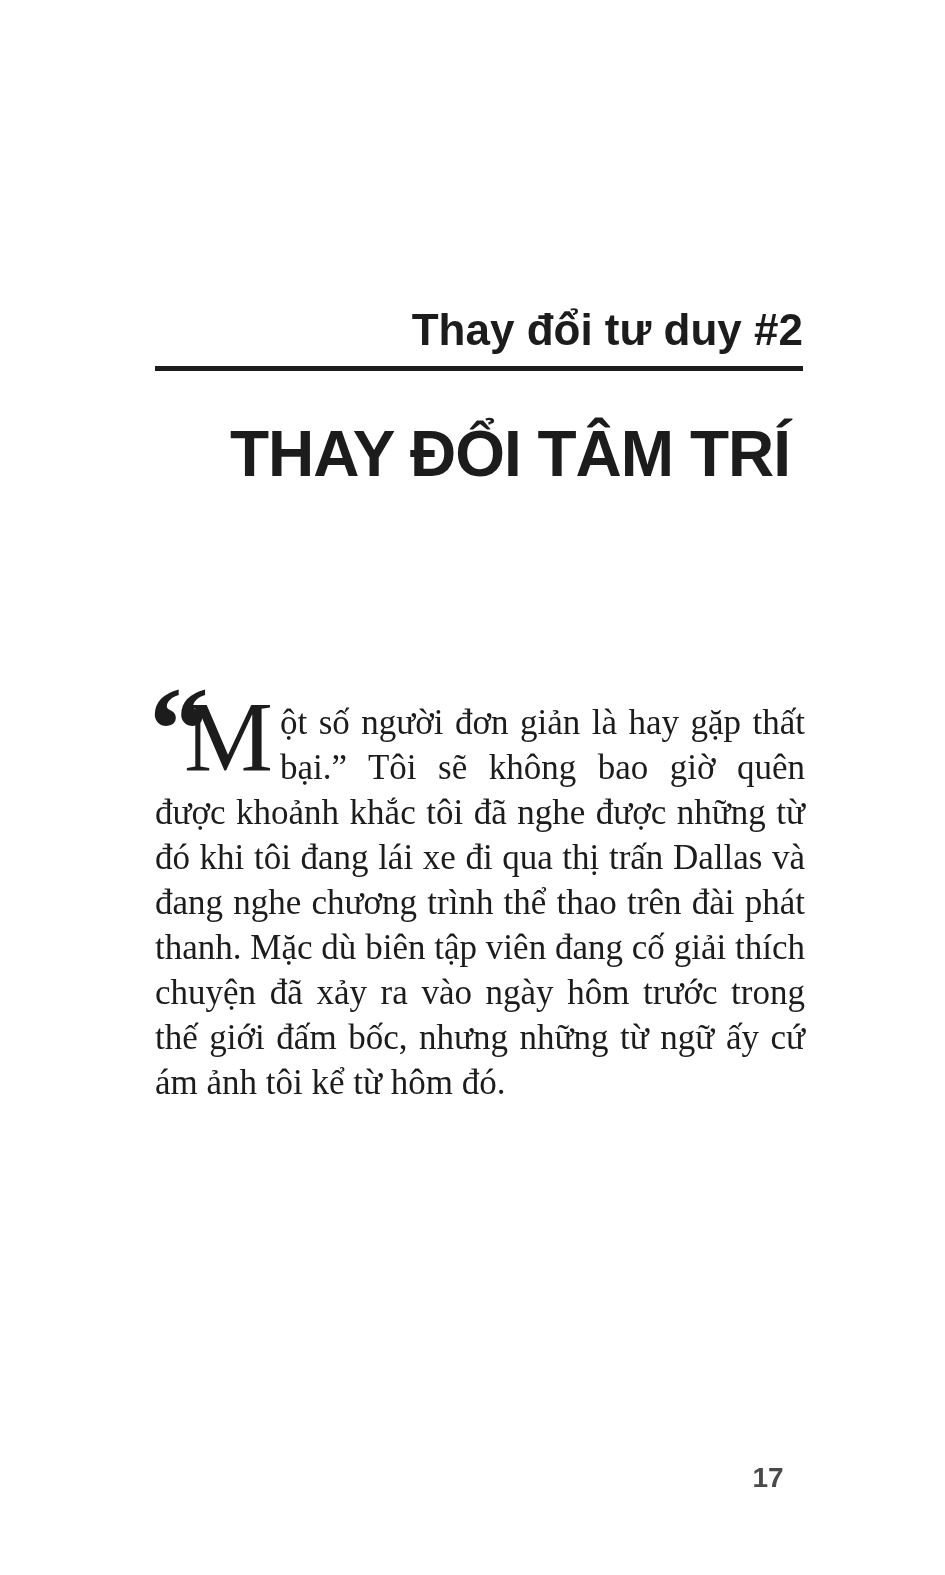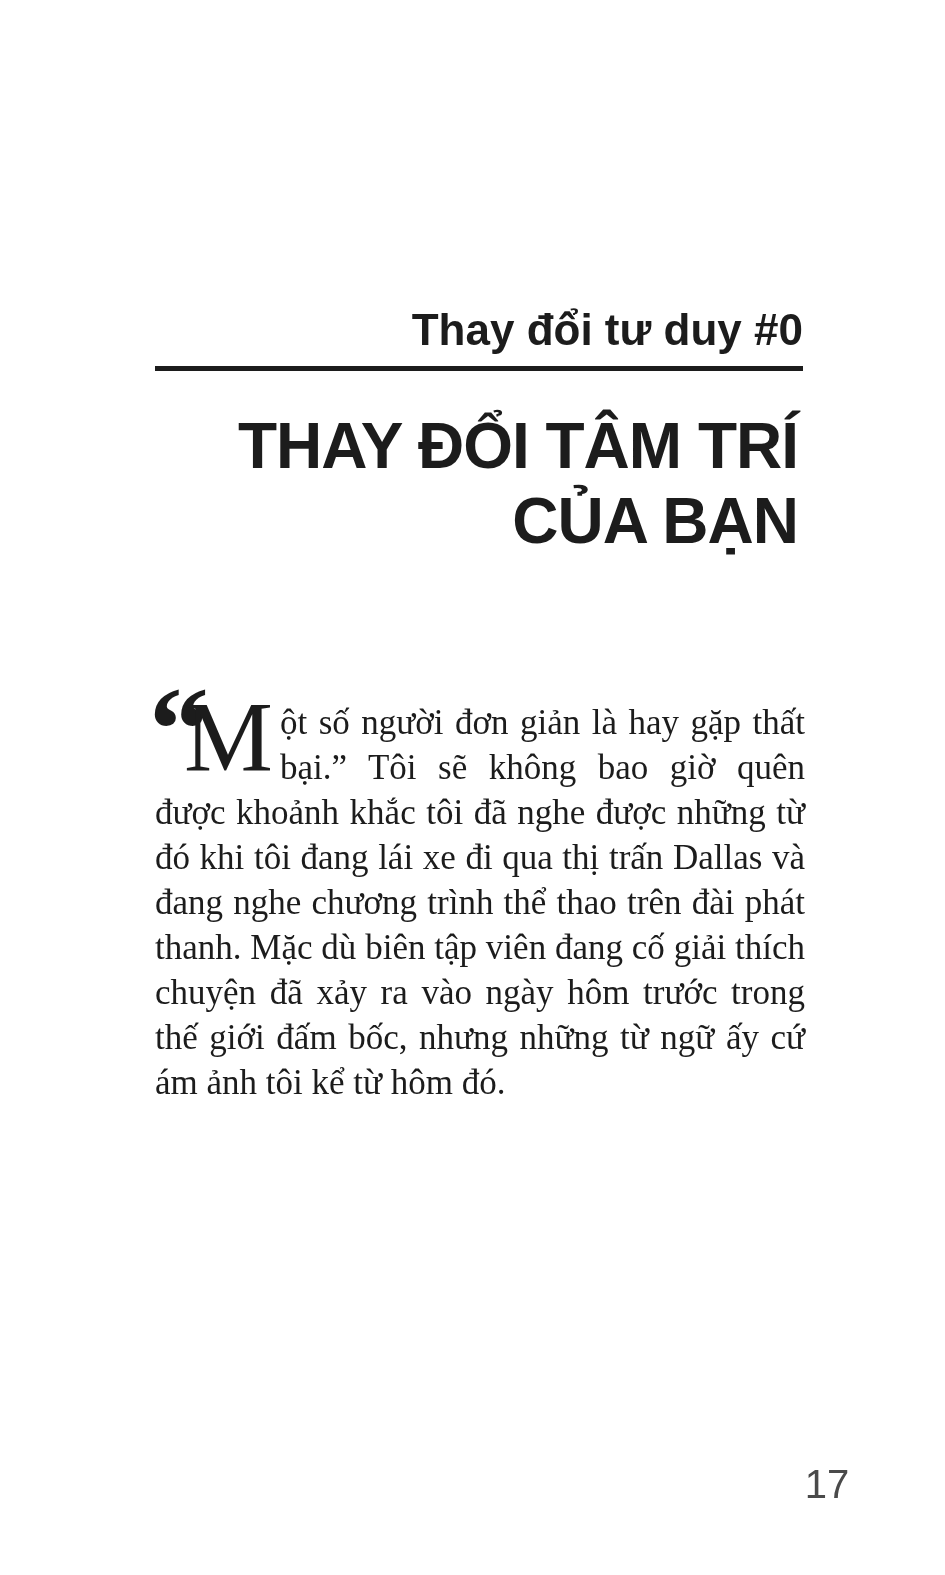--- a/index.html
+++ b/index.html
@@ -33,21 +33,21 @@
   }
   .rule {
     position: absolute;
     left: 155px; right: 142px; top: 366px;
     height: 5px;
     background: var(--text);
   }
   .title {
     position: absolute;
     left: 80px; right: 142px; top: 404px;
-    margin: 5px;
+    margin: 13px;
     text-align: right;
     font-family: "Liberation Sans", "DejaVu Sans", sans-serif;
     font-weight: 700;
     font-size: 64px;
     line-height: 75px;
     letter-spacing: -1px;
   }
   .title-line { display: block; white-space: nowrap; }
 
   
@@ -85,42 +85,41 @@
     right: 0; top: -13px;
     font-family: "Liberation Serif", "DejaVu Serif", serif;
     font-weight: 400;
     font-size: 100px;
     line-height: 1;
   }
 
   
   .page-number {
     position: absolute;
-    left: 783px; top: 1464px;
+    left: 724px; top: 1464px;
     width: 88px;
     text-align: center;
     font-family: "Liberation Sans", "DejaVu Sans", sans-serif;
-    font-weight: 400;
-    font-size: 40px;
+    font-weight: 700;
+    font-size: 28px;
     line-height: 1;
     color: var(--page_number);
   }
 </style>
 </head>
 <body>
 
 <div class="page">
 
-  <div class="kicker">Thay đổi tư duy #0</div>
+  <div class="kicker">Thay đổi tư duy #2</div>
 
   <div class="rule"></div>
 
   <h1 class="title">
     <span class="title-line">THAY ĐỔI TÂM TRÍ</span>
-    <span class="title-line">CỦA BẠN</span>
   </h1>
 
   <div class="body-text">
     <p class="para para-first">
       <span class="dropcap">
         <span class="dc-quote">“</span>
         <span class="dc-letter">M</span>
       </span><span>ột số người đơn giản là hay gặp thất bại.” Tôi sẽ không bao giờ quên được khoảnh khắc tôi đã nghe được những từ đó khi tôi đang lái xe đi qua thị trấn Dallas và đang nghe chương trình thể thao trên đài phát thanh. Mặc dù biên tập viên đang cố giải thích chuyện đã xảy ra vào ngày hôm trước trong thế giới đấm bốc, nhưng những từ ngữ ấy cứ ám ảnh tôi kể từ hôm đó.</span>
     </p>
   </div>

